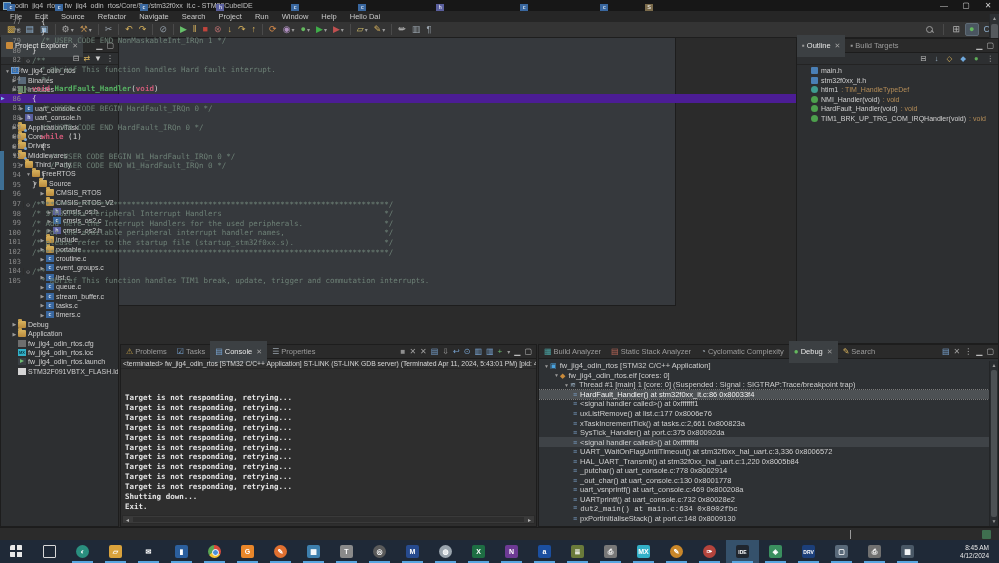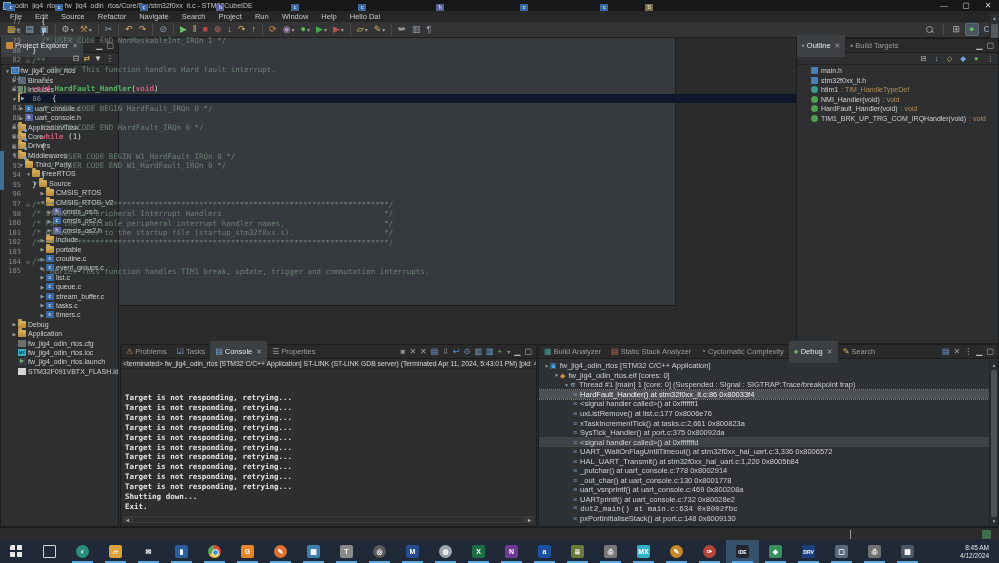--- a/index.html
+++ b/index.html
@@ -60,21 +60,21 @@
   .ic-launch::before{content:"";position:absolute;left:2px;top:1px;border-left:4px solid #6fbf73;border-top:2.5px solid transparent;border-bottom:2.5px solid transparent;}
   .ic-ld{background:#d5d5d5;}
   
   .editor{left:120px;top:38px;width:676px;height:306px;background:#36393d;border:1px solid #1d1d1d;}
   .etabs{display:flex;align-items:center;height:14px;background:#2a2a2a;border-bottom:1px solid #1c1c1c;font-size:7.5px;color:#9c9c9c;overflow:hidden;}
   .etab{display:flex;align-items:center;gap:3px;padding:0 6px;height:14px;white-space:nowrap;border-right:1px solid #222;}
   .etab.active{background:#3f4447;color:#f0f0f0;}
   .ebody{position:absolute;left:0;top:14px;right:0;bottom:0;overflow:hidden;}
   .codelines{position:absolute;left:0;top:3px;right:10px;bottom:9px;overflow:hidden;}
   .cline{display:flex;height:9.6px;align-items:center;font-family:"DejaVu Sans Mono",monospace;font-size:7.5px;white-space:pre;}
-  .cline.cur{background:#0f172a;margin-left:20px;}
+  .cline.cur{background:#4c1d95;}
   .bpm{width:8px;flex:none;height:100%;position:relative;}
   .bpm.bluebar::before{content:"";position:absolute;left:0;top:0;bottom:0;width:4px;background:#3e6f94;}
   .iparrow{position:absolute;left:1px;top:0.5px;font-size:6px;color:#7ec7e8;}
   .lnum{width:15px;flex:none;text-align:right;color:#8a8a8a;font-size:7px;padding-right:2px;}
   .fold{width:9px;flex:none;text-align:center;color:#8f8f8f;font-size:6px;border-left:1px solid #2c2c2c;}
   .tok-d{color:#d8d8d8;}
   .tok-c{color:#6d8076;}
   .tok-k{color:#cf5a78;font-weight:bold;}
   .tok-f{color:#57b564;font-weight:bold;}
   .vsb{position:absolute;right:0;top:0;width:10px;bottom:9px;background:#2e3134;border-left:1px solid #26282a;}
@@ -532,20 +532,21 @@
           <div class="cline"><span class="bpm"></span><span class="lnum">89</span><span class="fold"></span><span style="white-space: pre;"><span class="tok-c">  /* USER CODE END HardFault_IRQn 0 */</span></span></div>
           <div class="cline"><span class="bpm"></span><span class="lnum">90</span><span class="fold"></span><span style="white-space: pre;"><span class="tok-d">  </span><span class="tok-k">while</span><span class="tok-d"> (1)</span></span></div>
           <div class="cline"><span class="bpm"></span><span class="lnum">91</span><span class="fold"></span><span style="white-space: pre;"><span class="tok-d">  {</span></span></div>
           <div class="cline"><span class="bpm bluebar"></span><span class="lnum">92</span><span class="fold"></span><span style="white-space: pre;"><span class="tok-c">    /* USER CODE BEGIN W1_HardFault_IRQn 0 */</span></span></div>
           <div class="cline"><span class="bpm bluebar"></span><span class="lnum">93</span><span class="fold"></span><span style="white-space: pre;"><span class="tok-c">    /* USER CODE END W1_HardFault_IRQn 0 */</span></span></div>
           <div class="cline"><span class="bpm bluebar"></span><span class="lnum">94</span><span class="fold"></span><span style="white-space: pre;"><span class="tok-d">  }</span></span></div>
           <div class="cline"><span class="bpm bluebar"></span><span class="lnum">95</span><span class="fold"></span><span style="white-space: pre;"><span class="tok-d">}</span></span></div>
           <div class="cline"><span class="bpm"></span><span class="lnum">96</span><span class="fold"></span><span style="white-space: pre;"></span></div>
           <div class="cline"><span class="bpm"></span><span class="lnum">97</span><span class="fold"><span>⊖</span></span><span style="white-space: pre;"><span class="tok-c">/******************************************************************************/</span></span></div>
           <div class="cline"><span class="bpm"></span><span class="lnum">98</span><span class="fold"></span><span style="white-space: pre; text-align: right;"><span class="tok-c">/* STM32F0xx Peripheral Interrupt Handlers                                    */</span></span></div>
+          <div class="cline"><span class="bpm"></span><span class="lnum">99</span><span class="fold"></span><span style="white-space: pre;"><span class="tok-c">/* Add here the Interrupt Handlers for the used peripherals.                  */</span></span></div>
           <div class="cline"><span class="bpm"></span><span class="lnum">100</span><span class="fold"></span><span style="white-space: pre;"><span class="tok-c">/* For the available peripheral interrupt handler names,                      */</span></span></div>
           <div class="cline"><span class="bpm"></span><span class="lnum">101</span><span class="fold"></span><span style="white-space: pre;"><span class="tok-c">/* please refer to the startup file (startup_stm32f0xx.s).                    */</span></span></div>
           <div class="cline"><span class="bpm"></span><span class="lnum">102</span><span class="fold"></span><span style="white-space: pre;"><span class="tok-c">/******************************************************************************/</span></span></div>
           <div class="cline"><span class="bpm"></span><span class="lnum">103</span><span class="fold"></span><span style="white-space: pre;"></span></div>
           <div class="cline"><span class="bpm"></span><span class="lnum">104</span><span class="fold"><span>⊖</span></span><span style="white-space: pre;"><span class="tok-c">/**</span></span></div>
           <div class="cline"><span class="bpm"></span><span class="lnum">105</span><span class="fold"></span><span style="white-space: pre;"><span class="tok-c">  * @brief This function handles TIM1 break, update, trigger and commutation interrupts.</span></span></div>
         </div>
       <div class="vsb">
         <span class="arr" style="top:0">▲</span>
         <span class="thumb"></span>

